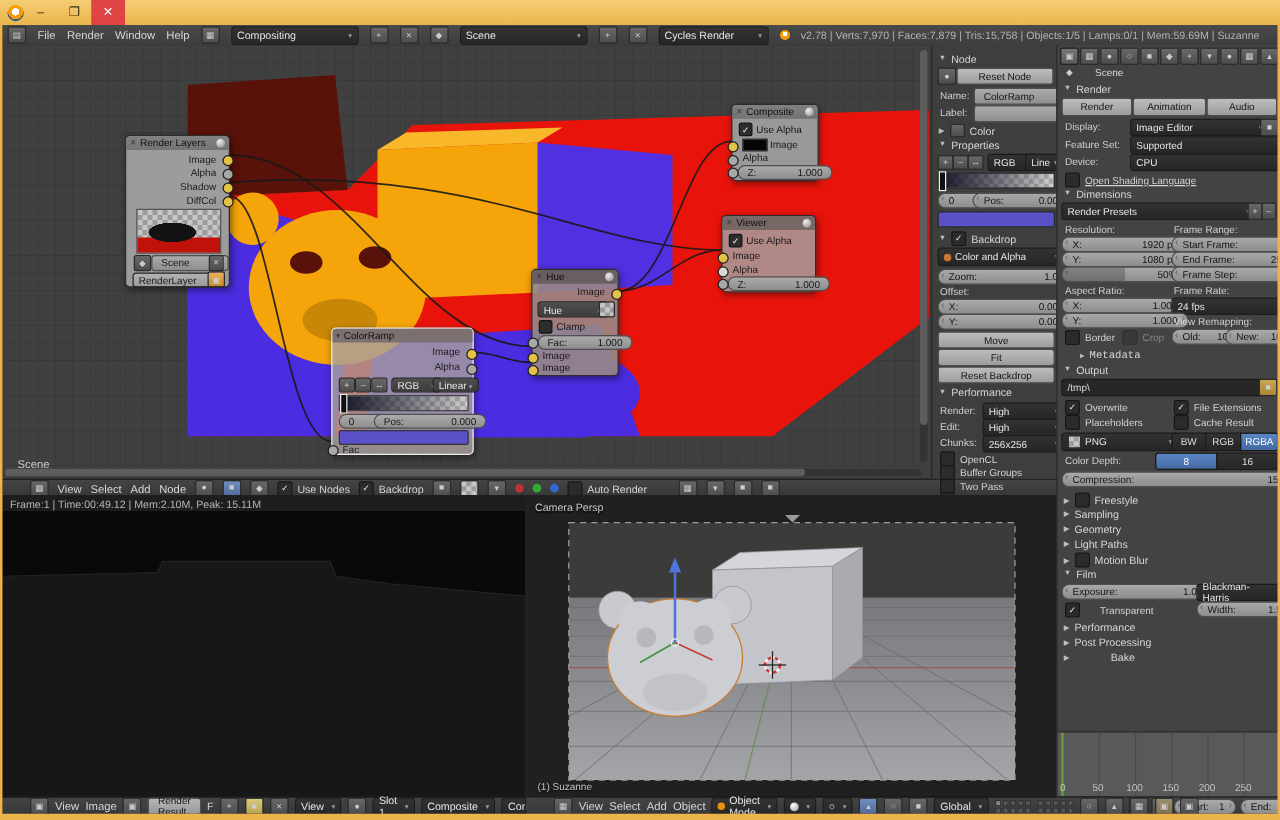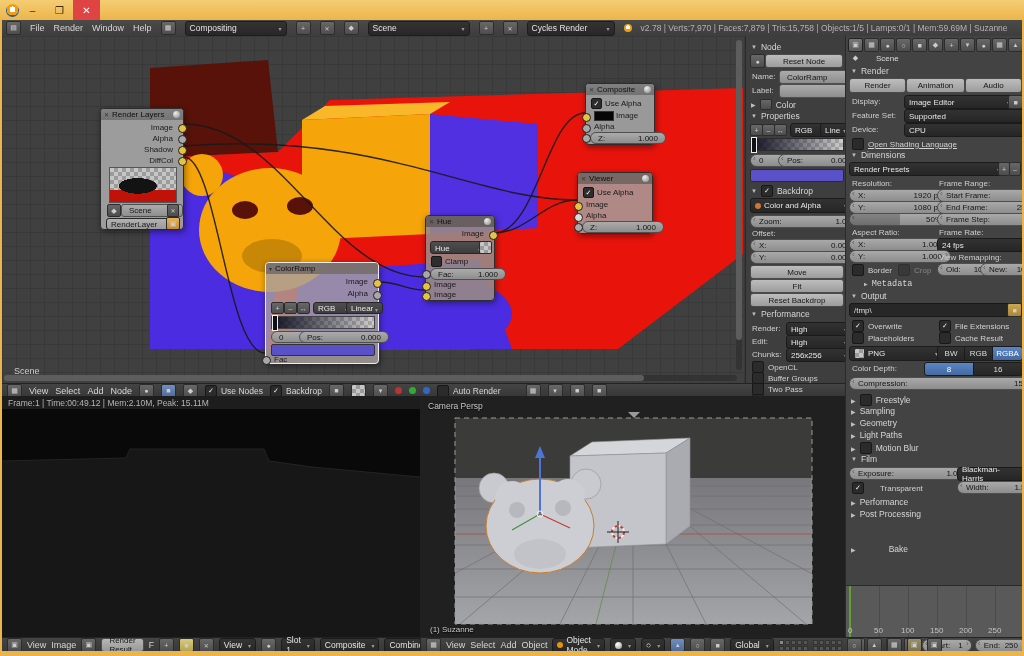--- a/index.html
+++ b/index.html
@@ -63,21 +63,21 @@
   .npill{background:linear-gradient(#ababab,#8e8e8e);border:1px solid #4f4f4f;border-radius:6px;
          color:#161616;display:flex;align-items:center;padding:0 7px;font-size:8px;position:relative;}
   .npill .nv{margin-left:auto;}
   .nchk{display:flex;align-items:center;gap:3px;color:#171717;font-size:8px;}
   .nbox{width:9px;height:9px;border-radius:2px;background:#2d2d2d;border:1px solid #161616;
         color:#fff;font-size:7px;display:flex;align-items:center;justify-content:center;}
   .on .nbox::before,.on .box::before{content:"✓";}
   .checker{background:repeating-conic-gradient(#9b9b9b 0 25%,#c6c6c6 0 50%) 0 0/8px 8px;}
   
   .ebar{background:linear-gradient(#444,#373737);border-top:1px solid #232323;border-bottom:1px solid #232323;
-        display:flex;align-items:center;gap:7px;padding:0 5px;}
+        display:flex;align-items:center;gap:7px;padding:0 22px;}
   .chk{display:flex;align-items:center;gap:4px;color:#d6d6d6;font-size:8.5px;}
   .box{width:10px;height:10px;border-radius:2px;background:#2b2b2b;border:1px solid #181818;
        color:#eee;font-size:7px;display:flex;align-items:center;justify-content:center;flex:none;}
   .cdot{width:7px;height:7px;border-radius:50%;flex:none;}
   
   .npanel{left:745px;top:36px;width:100px;height:347px;background:#3e3e3e;border-left:1px solid #2a2a2a;}
   .props{left:845px;top:36px;width:177px;height:549px;background:#434343;border-left:1px solid #2a2a2a;}
   .ph{position:absolute;display:flex;align-items:center;gap:4px;color:#d6d6d6;font-size:8.5px;}
   .tri{font-size:0;} .tri::before{content:"▼";font-size:6px;color:#bdbdbd;}
   .closed .tri::before{content:"▶";}
@@ -741,21 +741,21 @@
       <span class="nv">1.50</span>
     </div>
   <div class="ph closed" style="left:5px;top:461px;">
       <span class="tri"></span>
       <span>Performance</span>
     </div>
   <div class="ph closed" style="left:5px;top:473px;">
       <span class="tri"></span>
       <span>Post Processing</span>
     </div>
-  <div class="ph closed" style="left:5px;top:508px;gap:33px;">
+  <div class="ph closed" style="left:5px;top:485px;gap:33px;">
       <span class="tri"></span>
       <span>Bake</span>
     </div>
 </div>
 
 <div class="abs" style="left:845px;top:585px;width:177px;height:52px;background:#595959;border-left:1px solid #2a2a2a;border-top:1px solid #2a2a2a;overflow:hidden;">
   <div class="abs" style="left:4px;top:0;width:1px;height:52px;background:#4b4b4b;"></div>
   <div class="abs" style="left:33px;top:0;width:1px;height:52px;background:#4b4b4b;"></div>
   <div class="abs" style="left:62px;top:0;width:1px;height:52px;background:#4b4b4b;"></div>
   <div class="abs" style="left:91px;top:0;width:1px;height:52px;background:#4b4b4b;"></div>

